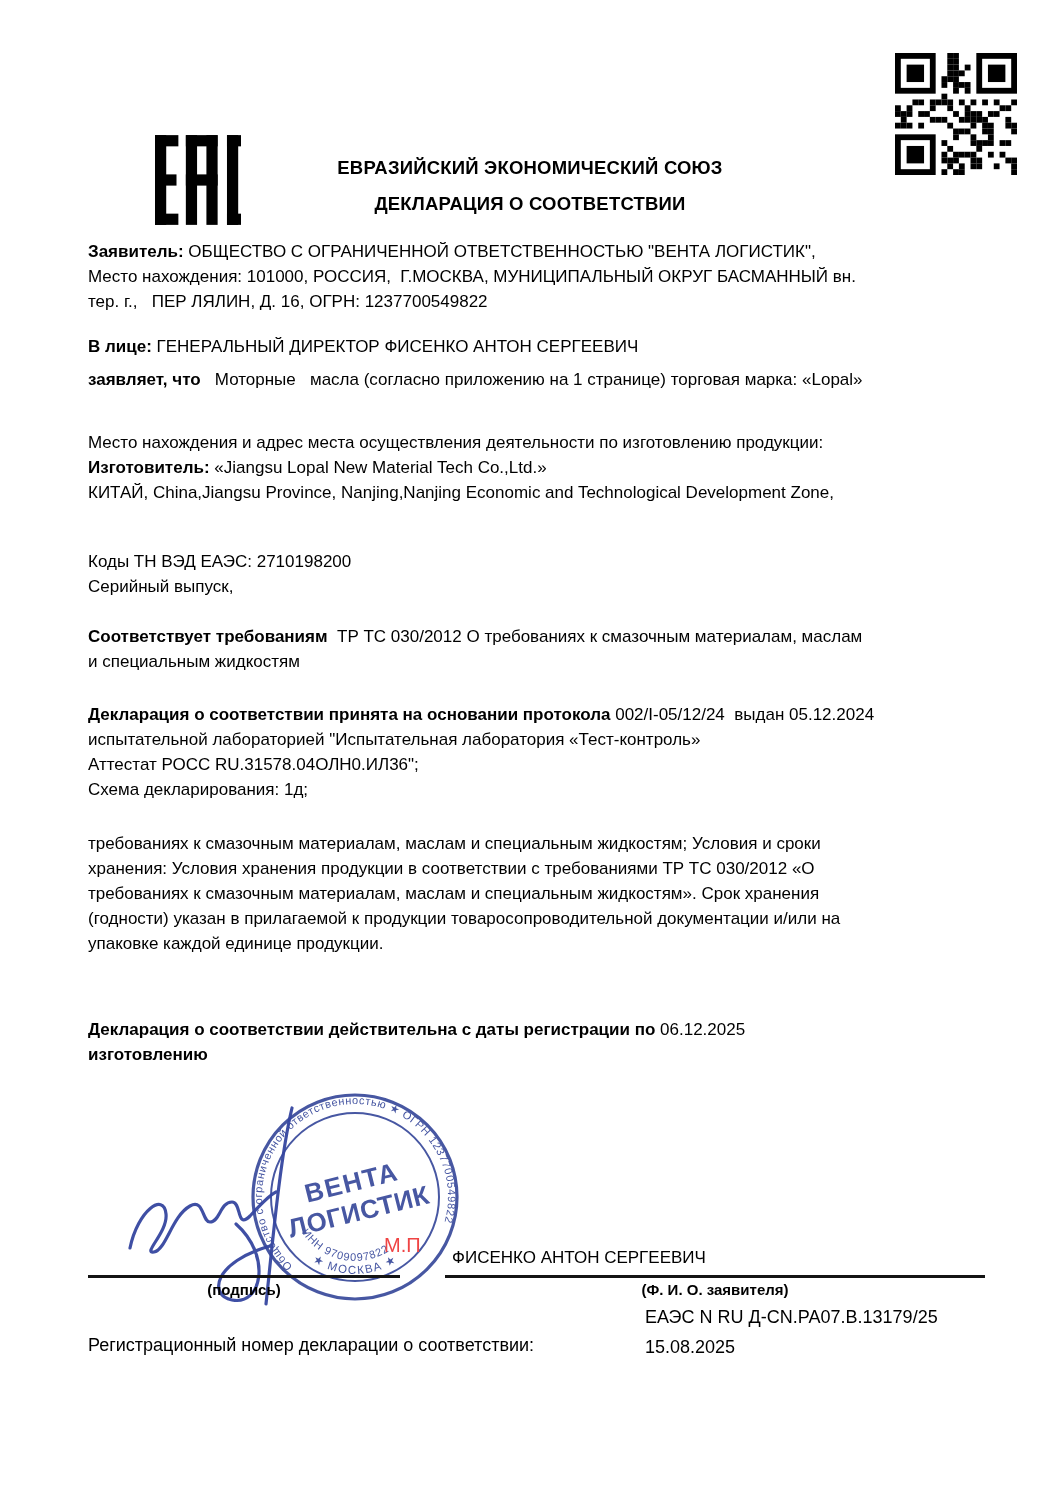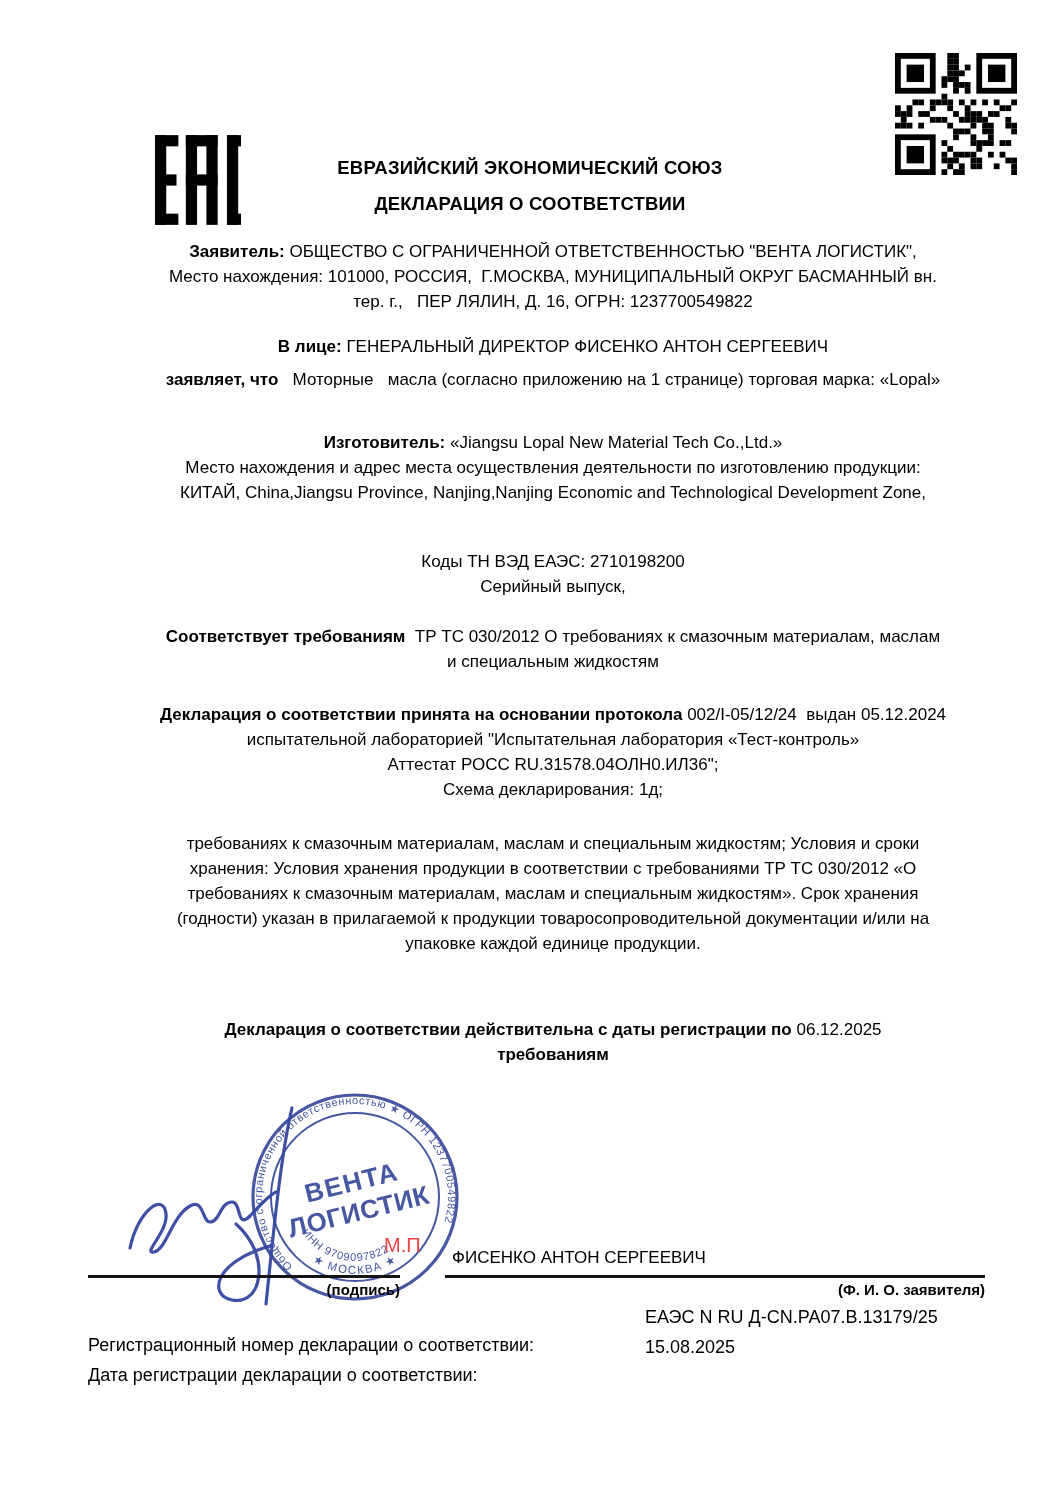--- a/index.html
+++ b/index.html
@@ -7,32 +7,32 @@
     position:relative; width:1060px; height:1500px; background:#ffffff;
     font-family:"Liberation Sans", sans-serif; color:#000; overflow:hidden;
   }
   
   .eac-logo { position:absolute; left:155px; top:133px; width:86px; height:94px; }
   .h-center { position:absolute; left:90px; width:880px; text-align:center;
               font-weight:bold; font-size:18.5px; letter-spacing:0.2px; }
   .qr { position:absolute; left:893px; top:53px; width:126px; height:122px; }
   .qr svg { width:126px; height:122px; display:block; }
   
-  .block { position:absolute; left:88px; width:930px; font-size:17px;text-align:center; }
+  .block { position:absolute; left:88px; width:930px; font-size:17px; }
   .line  { white-space:pre; line-height:25px; }
   .lbl   { font-weight:bold; }
   
   .stamp { position:absolute; left:248px; top:1090px; width:214px; height:214px; }
   .signature { position:absolute; left:118px; top:1098px; width:280px; height:212px; }
   .mp { position:absolute; left:384px; top:1234px; font-size:20px; color:#ef4444; }
   .fio-name { position:absolute; left:452px; top:1248px; font-size:17px; }
   .sig-line { position:absolute; top:1275px; height:2.5px; background:#141414; }
   .sig-line.left  { left:88px;  width:312px; }
   .sig-line.right { left:445px; width:540px; }
-  .caption { position:absolute; top:1281px; font-weight:bold; font-size:15px; text-align:right; }
+  .caption { position:absolute; top:1281px; font-weight:bold; font-size:15px; text-align:center; }
   .caption.left  { left:88px;  width:312px; }
   .caption.right { left:445px; width:540px; }
   .reg-label { position:absolute; left:88px;  font-weight:normal; font-size:18px; white-space:pre;margin-top:28px; }
   .reg-value { position:absolute; left:645px; font-size:18px; white-space:pre; }
   .stamp text, .stamp textPath { font-family:"Liberation Sans", sans-serif; }
 </style>
 </head>
 <body>
 
 <div class="page">
@@ -192,22 +192,22 @@
 
   <div class="block" style="top:334px">
     <div class="line"><b class="lbl">В лице:</b><span> ГЕНЕРАЛЬНЫЙ ДИРЕКТОР ФИСЕНКО АНТОН СЕРГЕЕВИЧ</span></div>
   </div>
 
   <div class="block" style="top:367px">
     <div class="line"><b class="lbl">заявляет, что</b><span>   Моторные   масла (согласно приложению на 1 странице) торговая марка: «Lopal»</span></div>
   </div>
 
   <div class="block" style="top:430px">
+    <div class="line">Место нахождения и адрес места осуществления деятельности по изготовлению продукции:</div>
     <div class="line"><b class="lbl">Изготовитель:</b><span> «Jiangsu Lopal New Material Tech Co.,Ltd.»</span></div>
-    <div class="line">Место нахождения и адрес места осуществления деятельности по изготовлению продукции:</div>
     <div class="line">КИТАЙ, China,Jiangsu Province, Nanjing,Nanjing Economic and Technological Development Zone,</div>
   </div>
 
   <div class="block" style="top:549px">
     <div class="line">Коды ТН ВЭД ЕАЭС: 2710198200</div>
     <div class="line">Серийный выпуск,</div>
   </div>
 
   <div class="block" style="top:624px">
     <div class="line"><b class="lbl">Соответствует требованиям</b><span>  ТР ТС 030/2012 О требованиях к смазочным материалам, маслам</span></div>
@@ -224,21 +224,21 @@
   <div class="block" style="top:831px">
     <div class="line">требованиях к смазочным материалам, маслам и специальным жидкостям; Условия и сроки</div>
     <div class="line">хранения: Условия хранения продукции в соответствии с требованиями ТР ТС 030/2012 «О</div>
     <div class="line">требованиях к смазочным материалам, маслам и специальным жидкостям». Срок хранения</div>
     <div class="line">(годности) указан в прилагаемой к продукции товаросопроводительной документации и/или на</div>
     <div class="line">упаковке каждой единице продукции.</div>
   </div>
 
   <div class="block" style="top:1017px">
     <div class="line"><b class="lbl">Декларация о соответствии действительна с даты регистрации по</b><span> 06.12.2025</span></div>
-    <div class="line lbl">требованиям</div>
+    <div class="line lbl">изготовлению</div>
   </div>
 
   <div class="stamp">
     <svg viewBox="0 0 214 214" width="214" height="214" aria-hidden="true">
       <defs>
         <path id="ringPath" d="M 44.8,176.1 A 93,93 0 1 1 169.2,176.1"></path>
         <path id="innPath" d="M 51.6,139 A 64,64 0 0 0 162.4,139"></path>
         <path id="cityPath" d="M 44,151.2 A 77,77 0 0 0 170,151.2"></path>
       </defs>
       <g fill="none" stroke="#3a4b9c" opacity="0.93">
@@ -271,16 +271,15 @@
 
   <div class="mp">М.П</div>
   <div class="fio-name">ФИСЕНКО АНТОН СЕРГЕЕВИЧ</div>
   <div class="sig-line left"></div>
   <div class="sig-line right"></div>
   <div class="caption left">(подпись)</div>
   <div class="caption right">(Ф. И. О. заявителя)</div>
 
   <div class="reg-label" style="top:1307px">Регистрационный номер декларации о соответствии:</div>
   <div class="reg-value" style="top:1307px">ЕАЭС N RU Д-CN.РА07.В.13179/25</div>
-  <div class="reg-label" style="top:1337px">Дата регистрации декларации о соответствии:</div>
   <div class="reg-value" style="top:1337px">15.08.2025</div>
 
 </div>
 
 </body></html>

